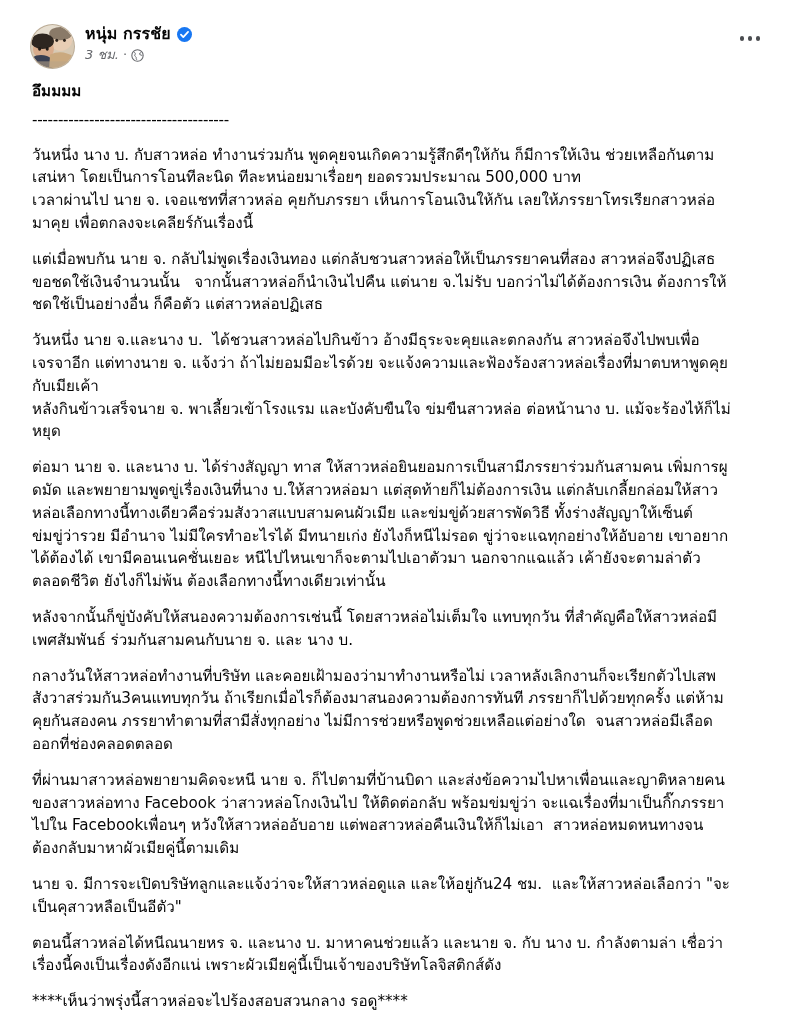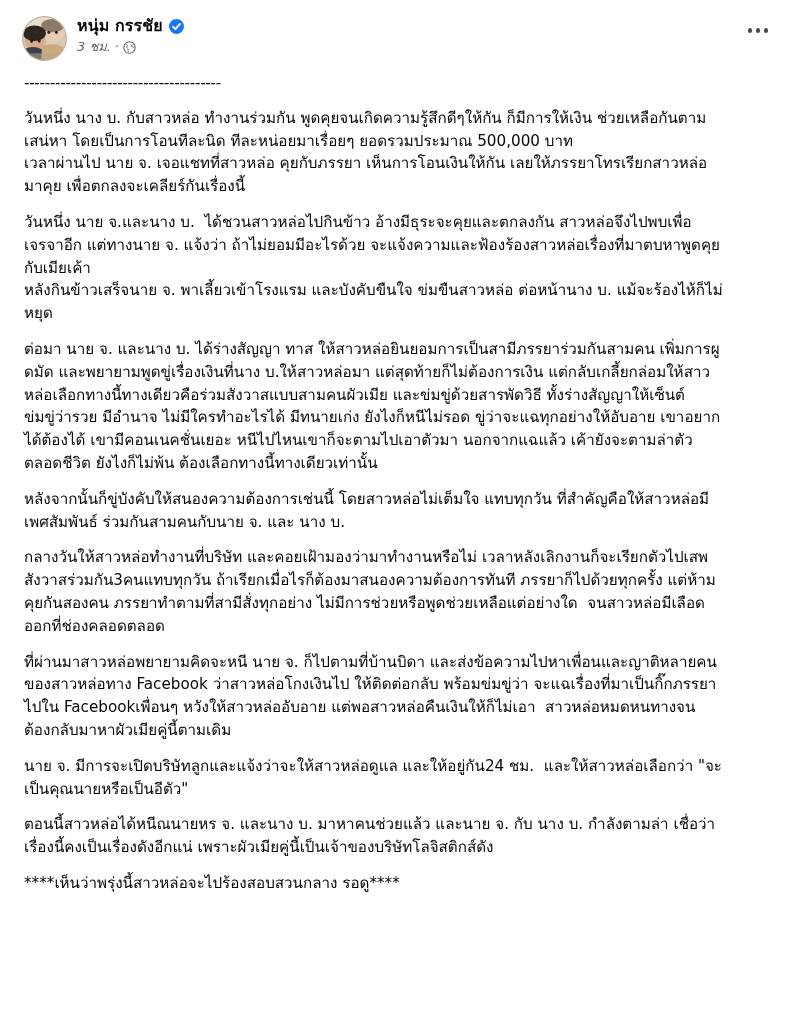--- a/index.html
+++ b/index.html
@@ -13,21 +13,21 @@
     height: 1033px;
     font-family: "DejaVu Sans", "Liberation Sans", sans-serif;
     color: #050505;
     overflow: hidden;
   }
 
   .post {
     width: 800px;
     height: 1033px;
     background: #ffffff;
-    padding: 8px;
+    padding: 16px;
     position: relative;
   }
 
   
   .post-header {
     display: flex;
     align-items: flex-start;
     padding: 8px 12px 4px 14px;
     position: relative;
     height: 58px;
@@ -195,25 +195,29 @@
     </div>
 
     <div class="menu-dots">
       <span></span>
       <span></span>
       <span></span>
     </div>
   </div>
 
   <div class="post-body">
+    <p class="para first">อึมมมม</p>
     <p class="para divider-line">--------------------------------------</p>
     <p class="para">วันหนึ่ง นาง บ. กับสาวหล่อ ทำงานร่วมกัน พูดคุยจนเกิดความรู้สึกดีๆให้กัน ก็มีการให้เงิน ช่วยเหลือกันตาม
 เสน่หา โดยเป็นการโอนทีละนิด ทีละหน่อยมาเรื่อยๆ ยอดรวมประมาณ 500,000 บาท
 เวลาผ่านไป นาย จ. เจอแชทที่สาวหล่อ คุยกับภรรยา เห็นการโอนเงินให้กัน เลยให้ภรรยาโทรเรียกสาวหล่อ
 มาคุย เพื่อตกลงจะเคลียร์กันเรื่องนี้</p>
+    <p class="para">แต่เมื่อพบกัน นาย จ. กลับไม่พูดเรื่องเงินทอง แต่กลับชวนสาวหล่อให้เป็นภรรยาคนที่สอง สาวหล่อจึงปฏิเสธ
+ขอชดใช้เงินจำนวนนั้น   จากนั้นสาวหล่อก็นำเงินไปคืน แต่นาย จ.ไม่รับ บอกว่าไม่ได้ต้องการเงิน ต้องการให้
+ชดใช้เป็นอย่างอื่น ก็คือตัว แต่สาวหล่อปฏิเสธ</p>
     <p class="para">วันหนึ่ง นาย จ.และนาง บ.  ได้ชวนสาวหล่อไปกินข้าว อ้างมีธุระจะคุยและตกลงกัน สาวหล่อจึงไปพบเพื่อ
 เจรจาอีก แต่ทางนาย จ. แจ้งว่า ถ้าไม่ยอมมีอะไรด้วย จะแจ้งความและฟ้องร้องสาวหล่อเรื่องที่มาตบหาพูดคุย
 กับเมียเค้า
 หลังกินข้าวเสร็จนาย จ. พาเลี้ยวเข้าโรงแรม และบังคับขืนใจ ข่มขืนสาวหล่อ ต่อหน้านาง บ. แม้จะร้องไห้ก็ไม่
 หยุด</p>
     <p class="para">ต่อมา นาย จ. และนาง บ. ได้ร่างสัญญา ทาส ให้สาวหล่อยินยอมการเป็นสามีภรรยาร่วมกันสามคน เพิ่มการผู
 ดมัด และพยายามพูดขู่เรื่องเงินที่นาง บ.ให้สาวหล่อมา แต่สุดท้ายก็ไม่ต้องการเงิน แต่กลับเกลี้ยกล่อมให้สาว
 หล่อเลือกทางนี้ทางเดียวคือร่วมสังวาสแบบสามคนผัวเมีย และข่มขู่ด้วยสารพัดวิธี ทั้งร่างสัญญาให้เซ็นต์
 ข่มขู่ว่ารวย มีอำนาจ ไม่มีใครทำอะไรได้ มีทนายเก่ง ยังไงก็หนีไม่รอด ขู่ว่าจะแฉทุกอย่างให้อับอาย เขาอยาก
 ได้ต้องได้ เขามีคอนเนคชั่นเยอะ หนีไปไหนเขาก็จะตามไปเอาตัวมา นอกจากแฉแล้ว เค้ายังจะตามล่าตัว
@@ -222,19 +226,19 @@
 เพศสัมพันธ์ ร่วมกันสามคนกับนาย จ. และ นาง บ.</p>
     <p class="para">กลางวันให้สาวหล่อทำงานที่บริษัท และคอยเฝ้ามองว่ามาทำงานหรือไม่ เวลาหลังเลิกงานก็จะเรียกตัวไปเสพ
 สังวาสร่วมกัน3คนแทบทุกวัน ถ้าเรียกเมื่อไรก็ต้องมาสนองความต้องการทันที ภรรยาก็ไปด้วยทุกครั้ง แต่ห้าม
 คุยกันสองคน ภรรยาทำตามที่สามีสั่งทุกอย่าง ไม่มีการช่วยหรือพูดช่วยเหลือแต่อย่างใด  จนสาวหล่อมีเลือด
 ออกที่ช่องคลอดตลอด</p>
     <p class="para">ที่ผ่านมาสาวหล่อพยายามคิดจะหนี นาย จ. ก็ไปตามที่บ้านบิดา และส่งข้อความไปหาเพื่อนและญาติหลายคน
 ของสาวหล่อทาง Facebook ว่าสาวหล่อโกงเงินไป ให้ติดต่อกลับ พร้อมข่มขู่ว่า จะแฉเรื่องที่มาเป็นกิ๊กภรรยา
 ไปใน Facebookเพื่อนๆ หวังให้สาวหล่ออับอาย แต่พอสาวหล่อคืนเงินให้ก็ไม่เอา  สาวหล่อหมดหนทางจน
 ต้องกลับมาหาผัวเมียคู่นี้ตามเดิม</p>
     <p class="para">นาย จ. มีการจะเปิดบริษัทลูกและแจ้งว่าจะให้สาวหล่อดูแล และให้อยู่กัน24 ชม.  และให้สาวหล่อเลือกว่า "จะ
-เป็นคุณนายหรือเป็นอีตัว"</p>
+เป็นคุสาวหลือเป็นอีตัว"</p>
     <p class="para">ตอนนี้สาวหล่อได้หนีณนายหร จ. และนาง บ. มาหาคนช่วยแล้ว และนาย จ. กับ นาง บ. กำลังตามล่า เชื่อว่า
 เรื่องนี้คงเป็นเรื่องดังอีกแน่ เพราะผัวเมียคู่นี้เป็นเจ้าของบริษัทโลจิสติกส์ดัง</p>
     <p class="para">****เห็นว่าพรุ่งนี้สาวหล่อจะไปร้องสอบสวนกลาง รอดู****</p>
   </div>
 
 </div>
 
 </body></html>

